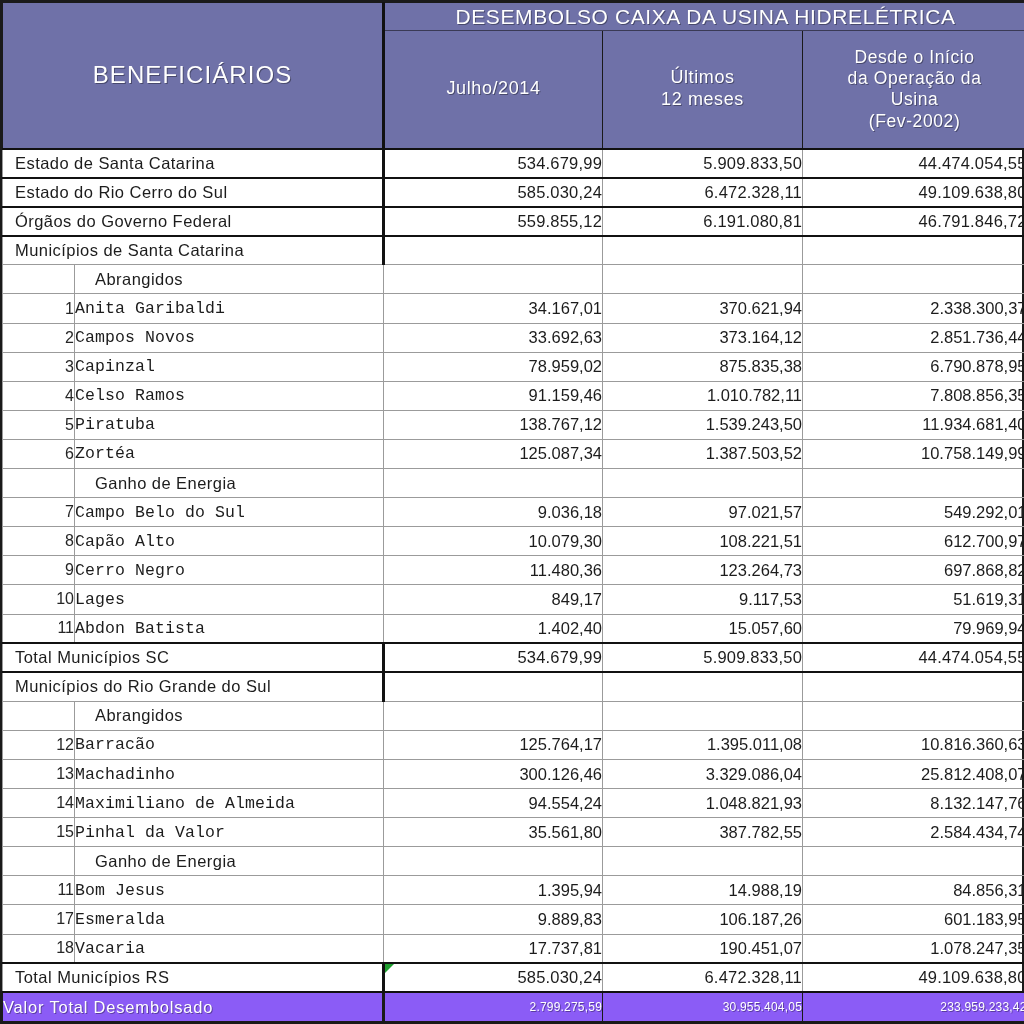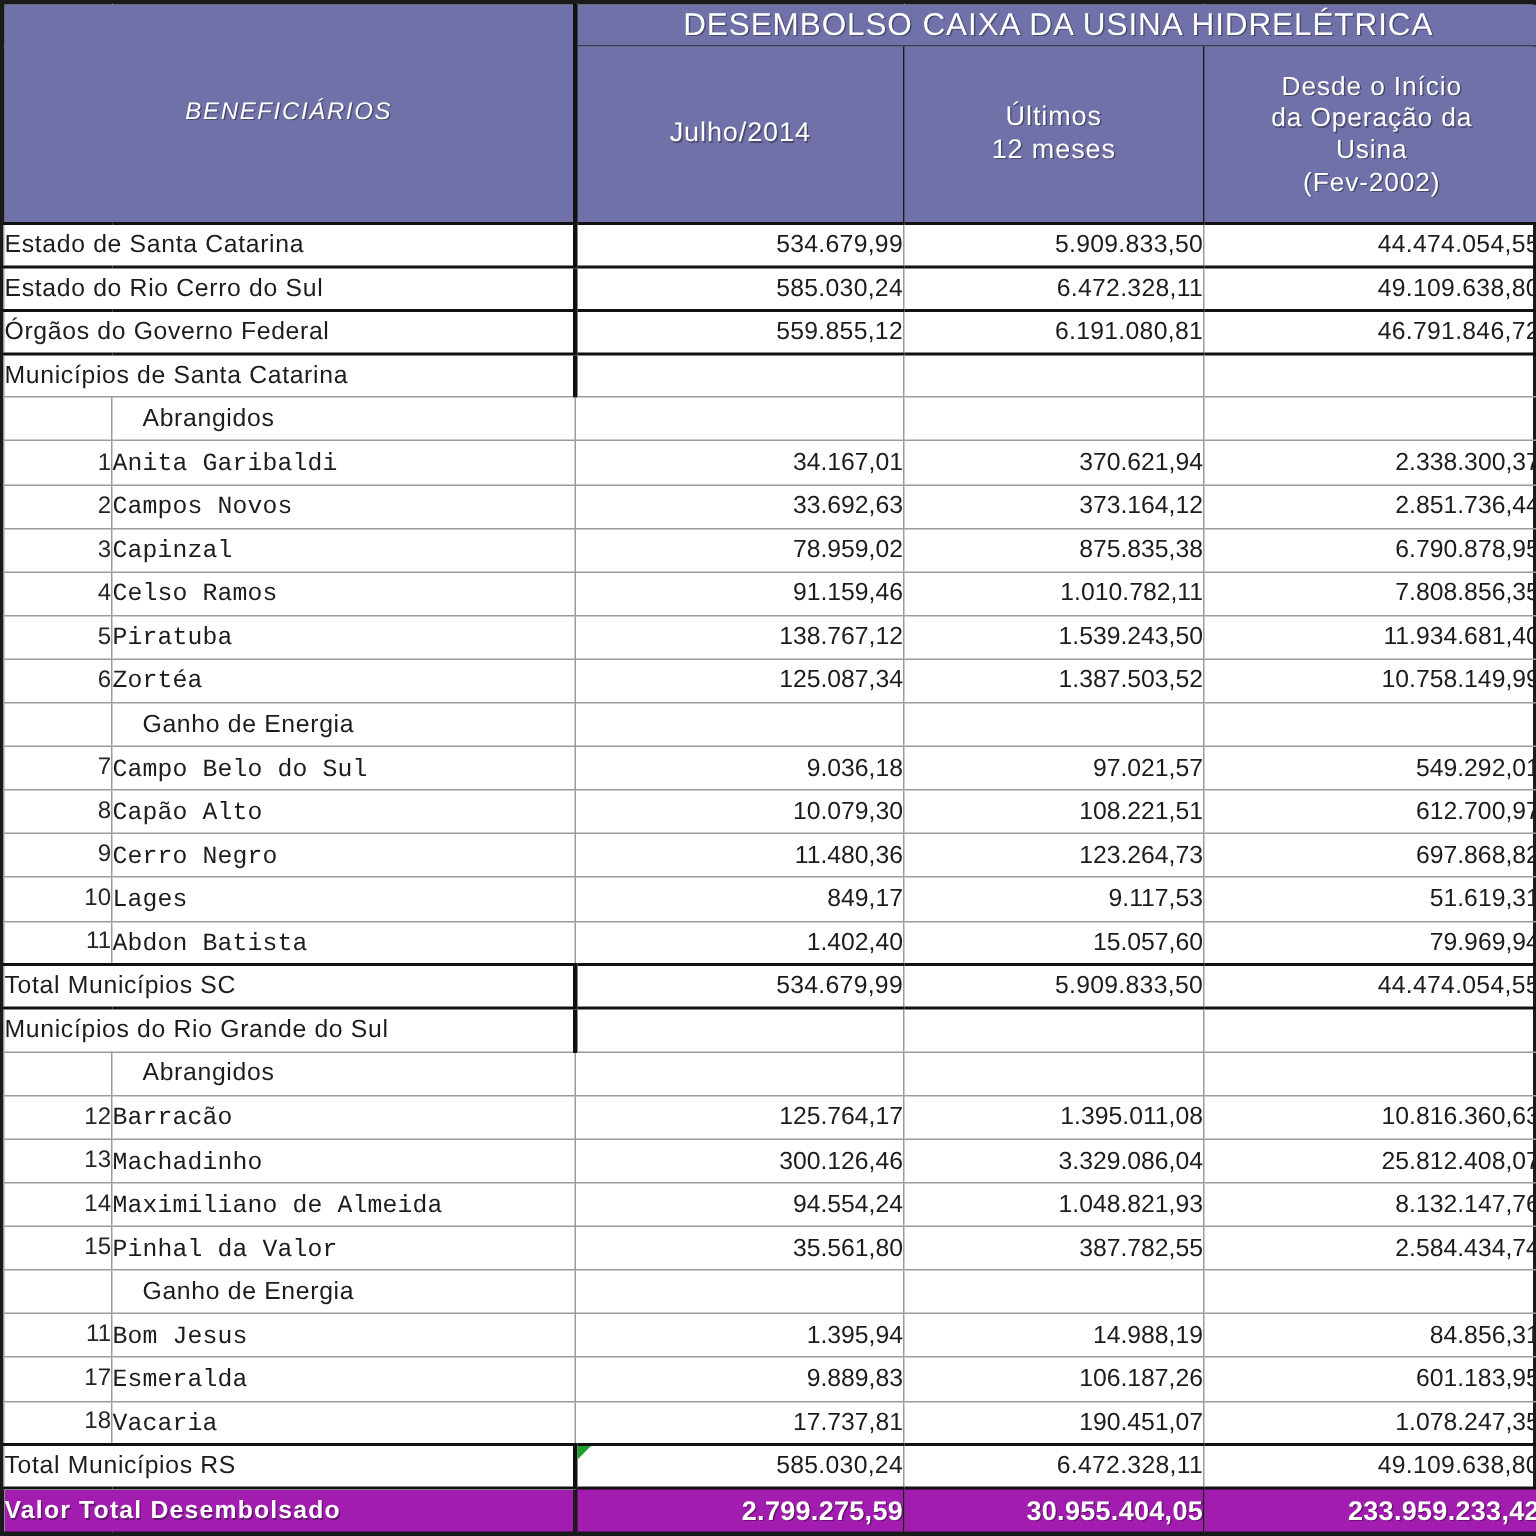--- a/index.html
+++ b/index.html
@@ -55,24 +55,23 @@
     letter-spacing: .6px;
     text-shadow: 1px 1px 0 rgba(0,0,0,.35);
     border-color: #1a1a1a !important;
   }
   .hdr-title {
     font-size: 21px;
     height: 28px;
     border-bottom: 1px solid #3a3a55 !important;
   }
   .hdr-benef {
-    font-size: 16px;
+    font-size: 24px;
     letter-spacing: 1.1px;
     border-right: 3px solid #111111 !important;
-    font-style: italic;
   }
   .hdr-sub {
     font-size: 18px;
     line-height: 1.22;
     height: 118px;
   }
   .hdr-sub.tall { font-size: 17.5px; }
 
   
   tr.drow { height: 29px; }
@@ -121,37 +120,37 @@
     padding-left: 20px !important;
   }
   .lbl-plain {
     font-weight: normal;
     letter-spacing: .1px;
     font-family: Liberation Mono, monospace;
   }
   .val-bold { font-weight: bold; letter-spacing: .2px; }
 
   
-  tr.sep-top td { border-top: 2px solid #111111 !important; }
+  tr.sep-top td { border-top: 2px solid #111111 !important; padding-left: 12px; }
   tr.sep-bottom td { border-bottom: 2px solid #111111 !important; }
 
   
   tr.total-row td {
-    background: #a21caf;
+    background: #8b5cf6;
     color: #ffffff;
-    font-weight: bold;
+    font-weight: normal;
     text-shadow: 1px 1px 0 rgba(0,0,0,.35);
     border-color: #1a1a1a !important;
     border-top: 2px solid #111111 !important;
   }
   tr.total-row td.cell-name {
     letter-spacing: .8px;
     font-size: 16.5px;
   }
-  tr.total-row td.val { font-size: 18px; }
+  tr.total-row td.val { font-size: 12px; }
 
   
   .comment-marker {
     position: absolute;
     width: 0; height: 0;
     border-top: 9px solid #1f9d2f;
     border-right: 9px solid transparent;
     top: 0; left: 0;
     pointer-events: none;
   }

